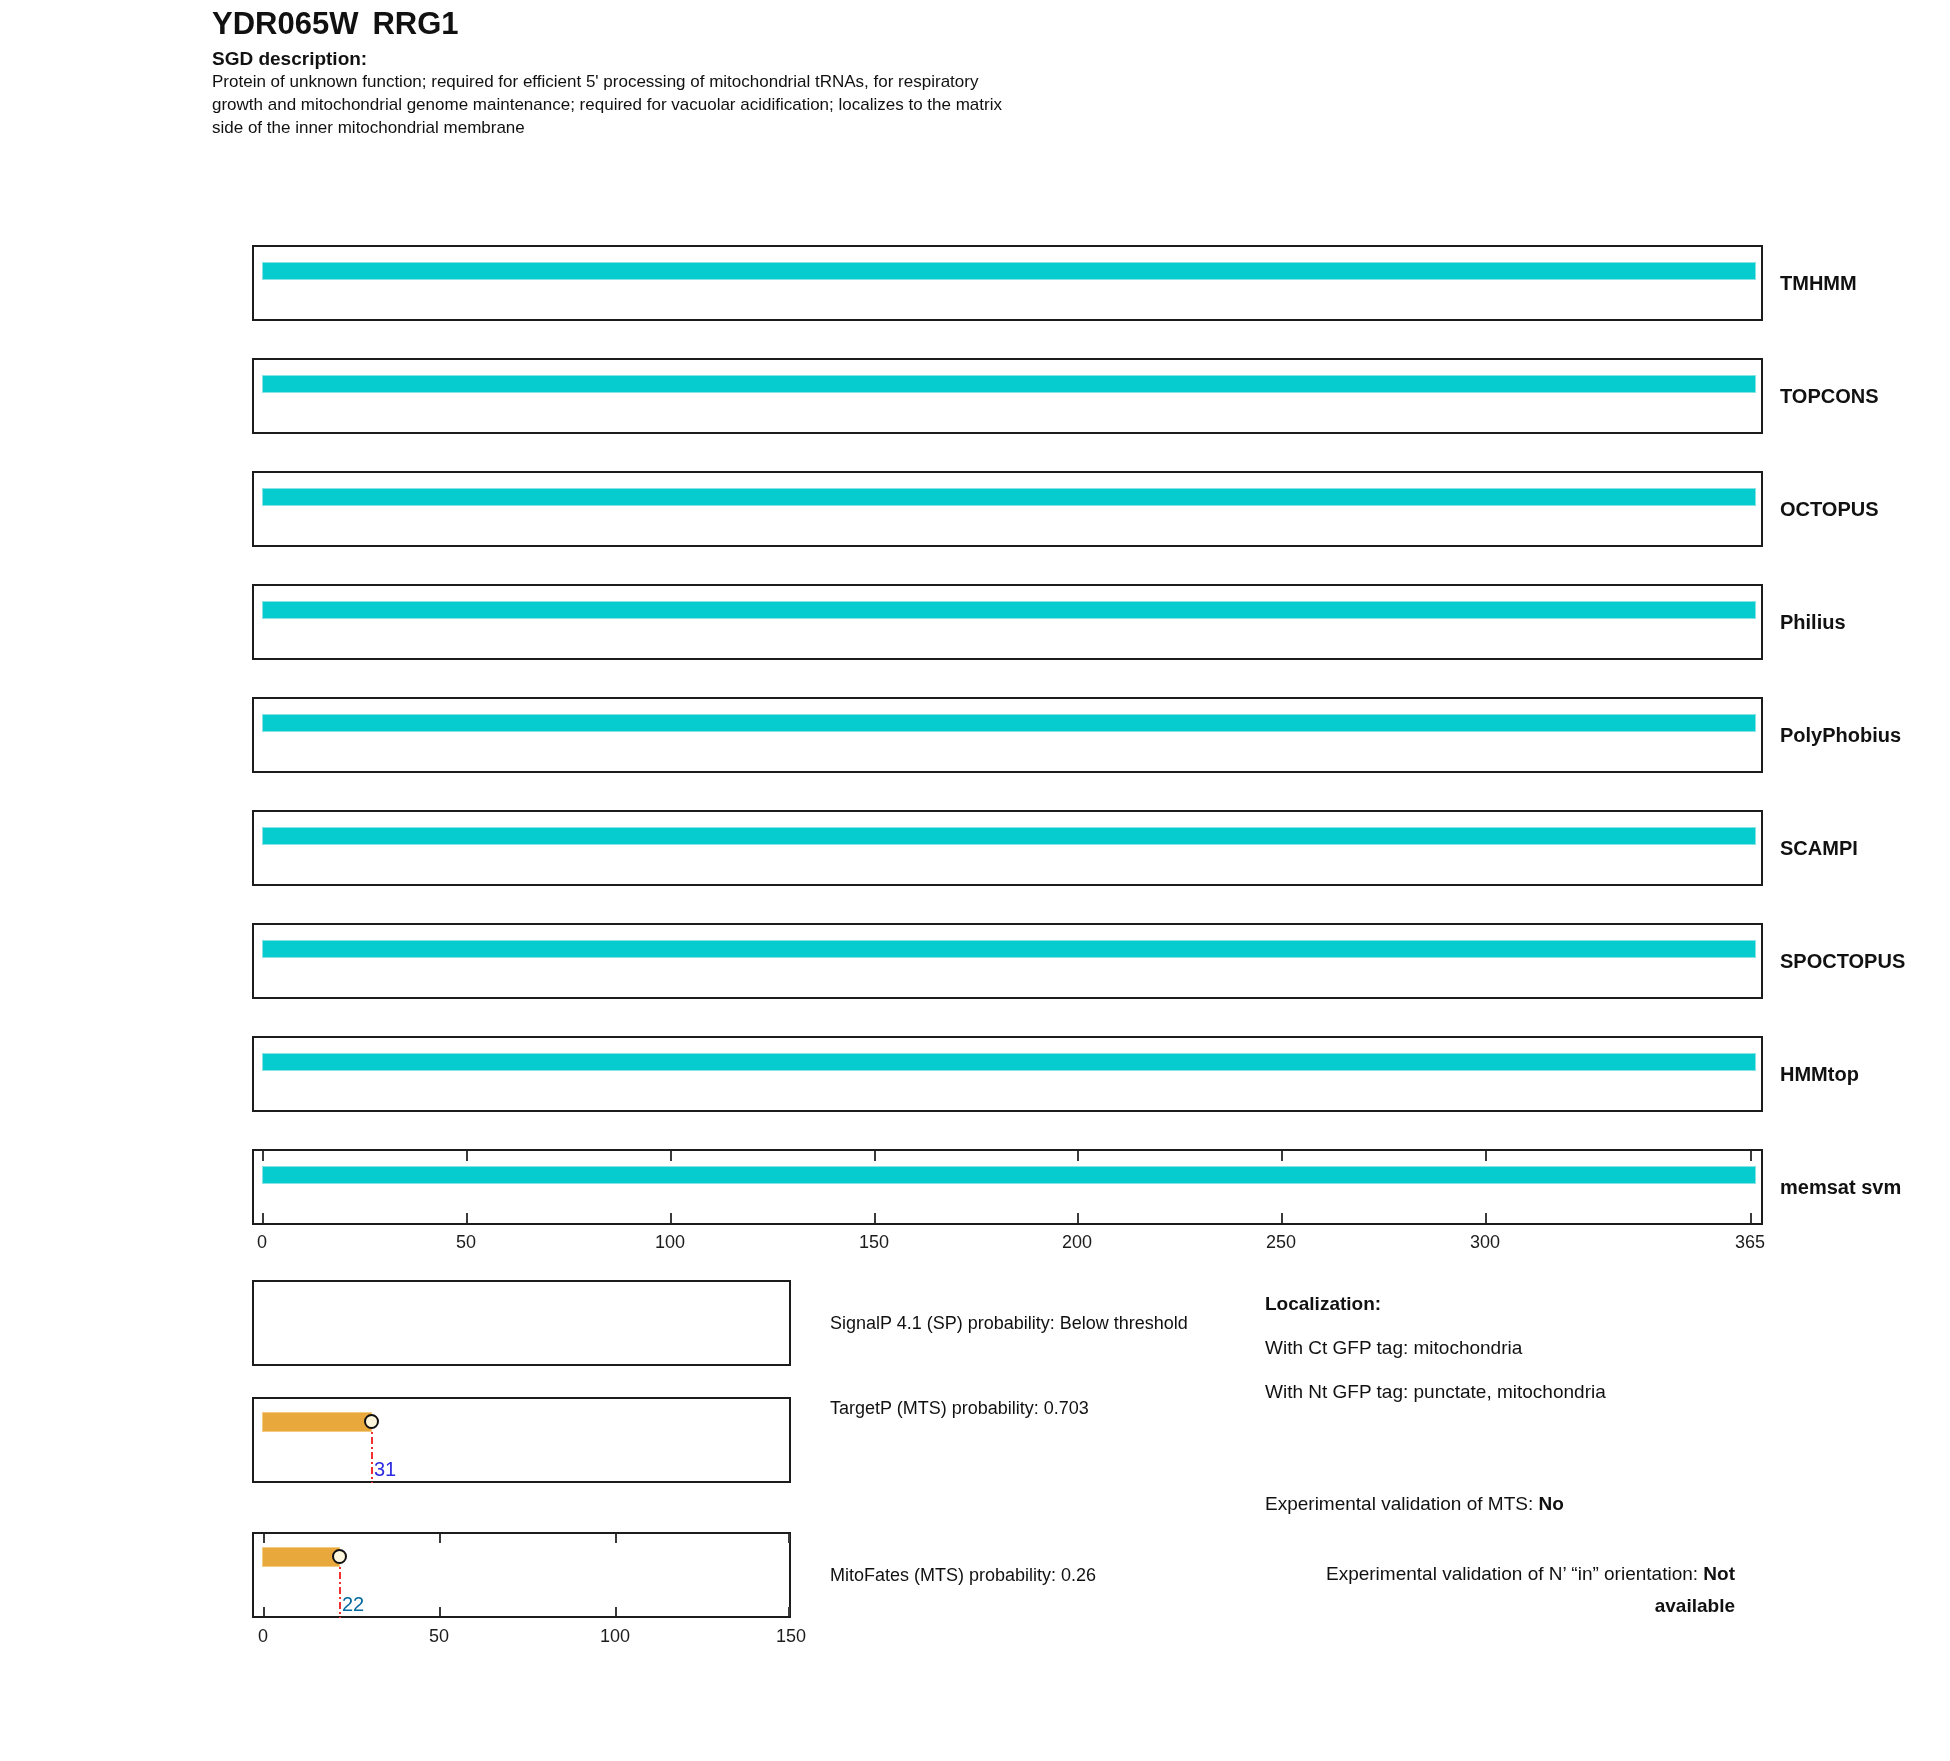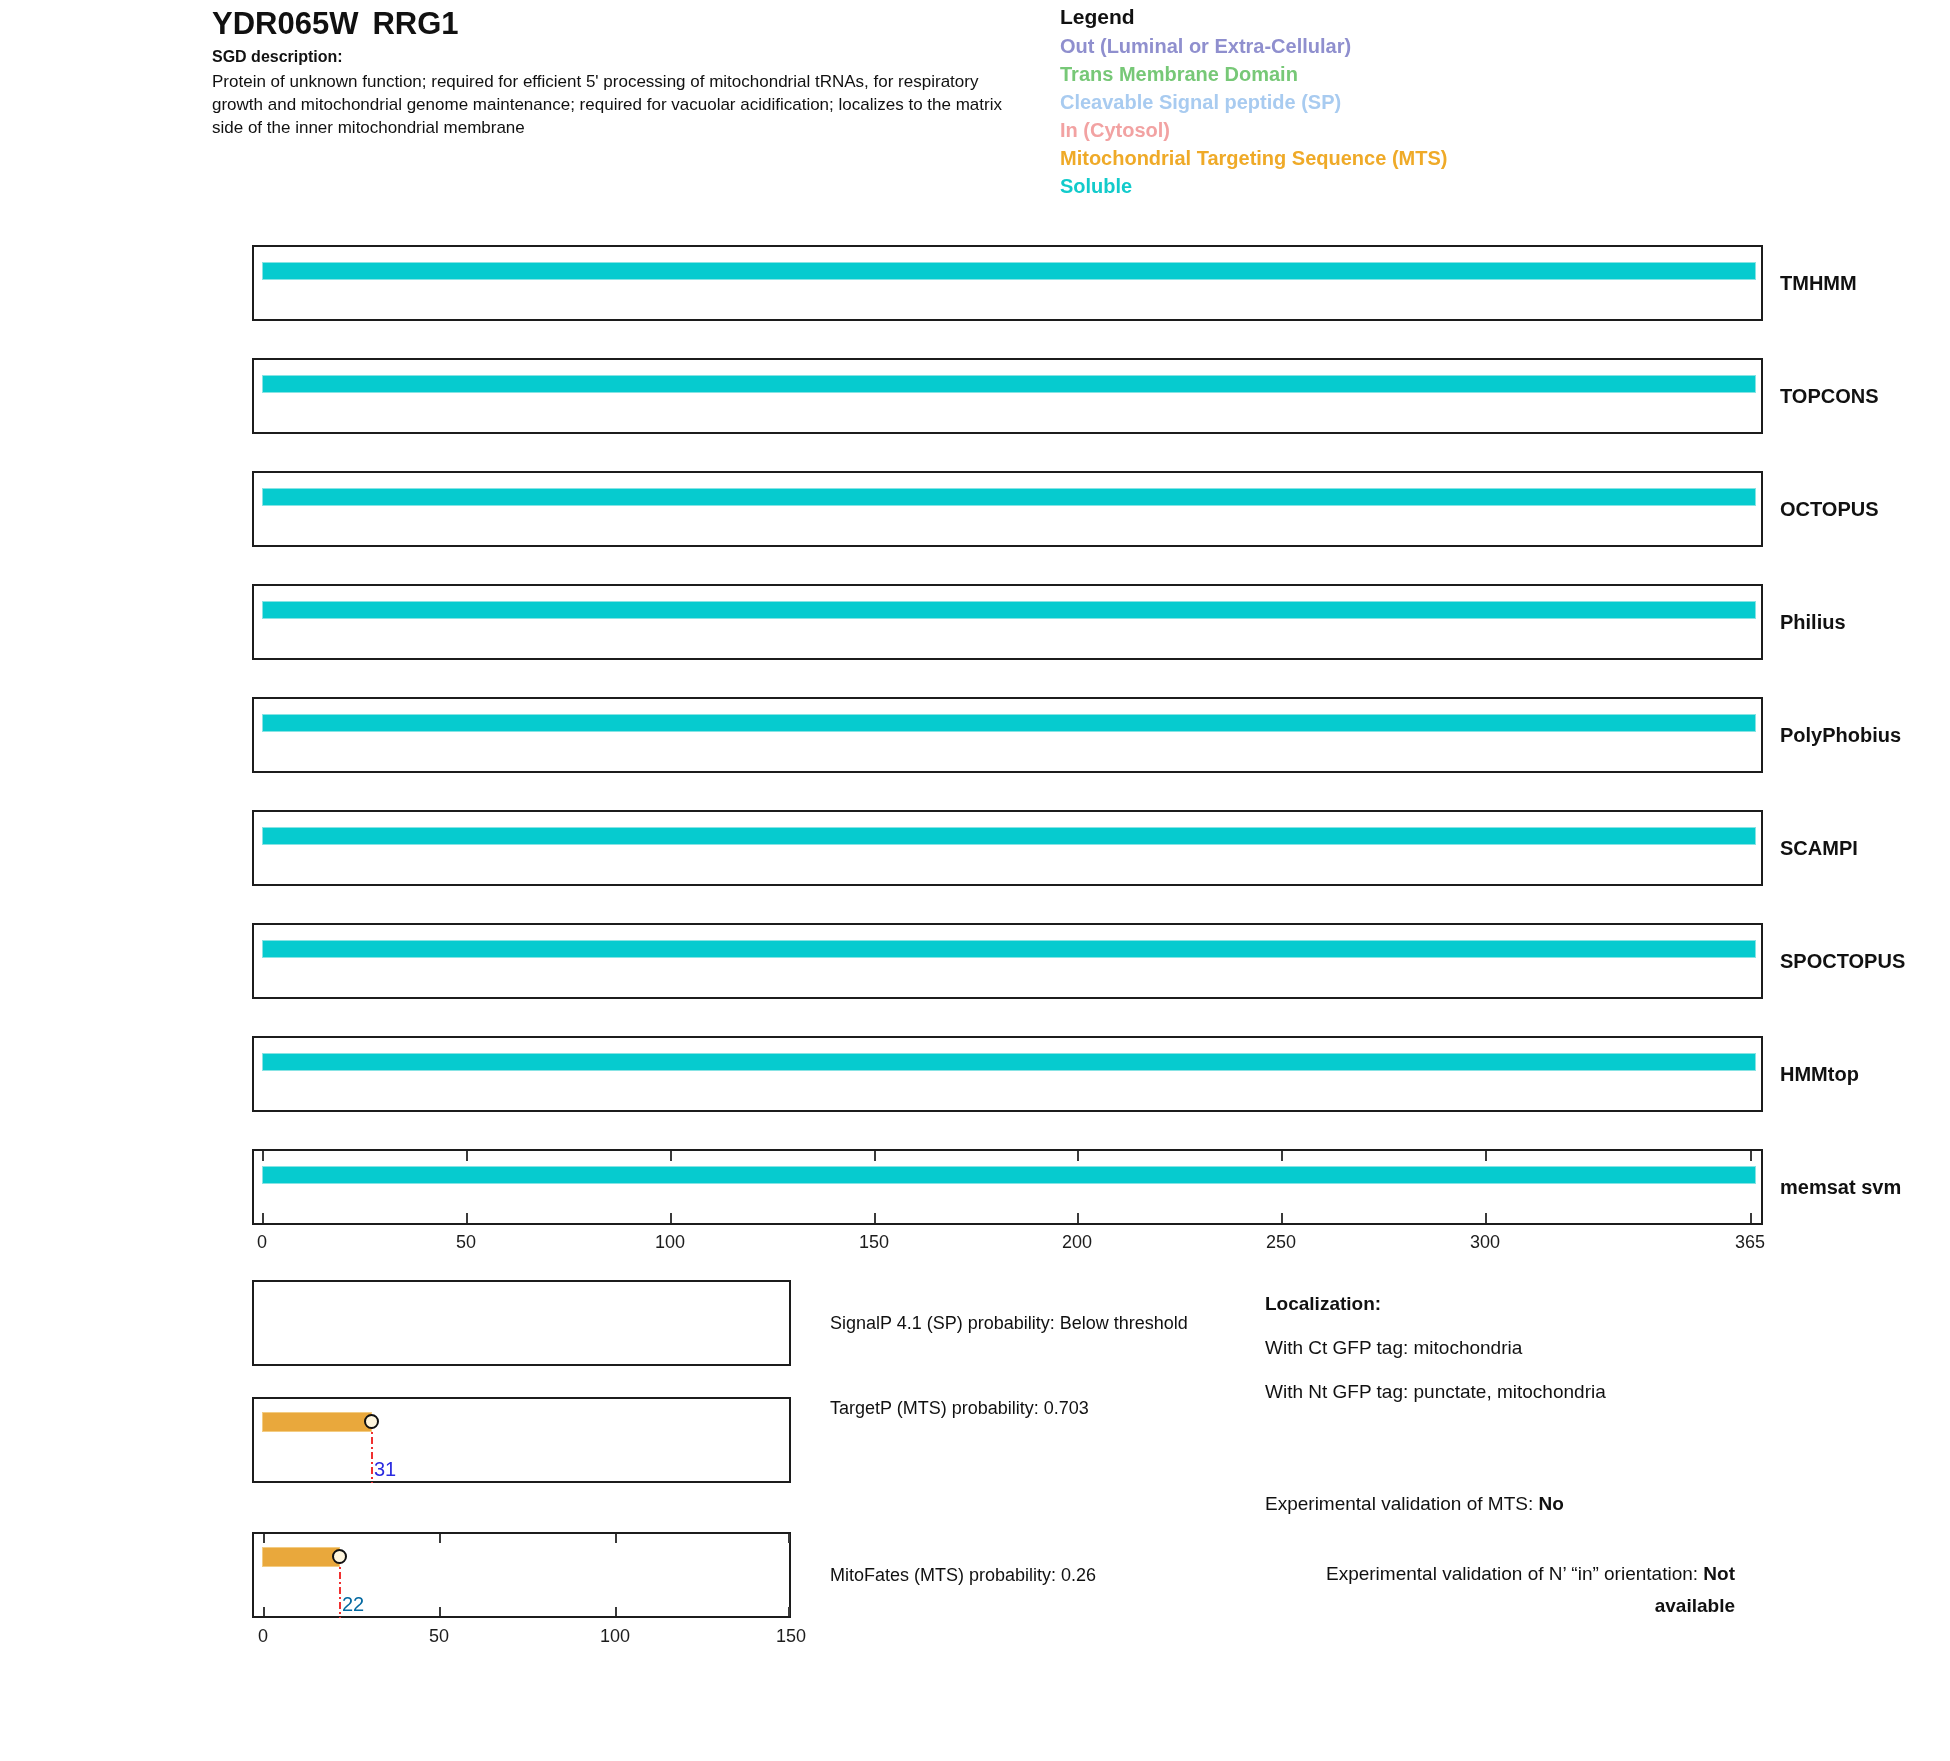--- a/index.html
+++ b/index.html
@@ -10,50 +10,39 @@
   .mts-bar{position:absolute;box-sizing:border-box;}
   .track-label{position:absolute;font-weight:bold;font-size:20px;transform:translateY(-50%);white-space:nowrap;}
   .axis-label{position:absolute;font-size:18px;transform:translateX(-50%);color:#1c1c1c;}
   .tick{position:absolute;width:2px;background:#3a3a3a;}
   .panel-label{position:absolute;font-size:18px;transform:translateY(-50%);white-space:nowrap;color:#111;}
   .legend-wrap{position:absolute;left:1060px;top:2px;}
   .legend-title{font-size:21px;font-weight:bold;line-height:30px;color:#111;}
   .legend-item{font-size:20px;font-weight:bold;line-height:28px;white-space:nowrap;}
   .page-title{position:absolute;left:212px;top:6px;font-size:31px;font-weight:bold;letter-spacing:0px;white-space:nowrap;}
   .page-title .gap{display:inline-block;width:14px;}
-  .sgd-label{position:absolute;left:212px;top:48px;font-size:16px;font-weight:bold;}
+  .sgd-label{position:absolute;left:212px;top:48px;font-size:19px;font-weight:bold;}
   .sgd-desc{position:absolute;left:212px;top:70px;width:822px;font-size:17px;line-height:23px;}
   .rc-line{position:absolute;font-size:19px;line-height:32px;text-align:right;}
   .bold{font-weight:bold;}
   .cleav-line{position:absolute;width:2px;background-image:repeating-linear-gradient(to bottom,#F03030 0 7px,transparent 7px 10px,#F03030 10px 12px,transparent 12px 15px);}
   .cleav-circle{position:absolute;width:15px;height:15px;border:2px solid #111;border-radius:50%;background:#FFF6DE;box-sizing:border-box;}
   .cleav-num{position:absolute;font-size:20px;font-weight:normal;}
 </style>
 </head>
 <body>
 
 <div id="canvas">
 
   <div class="page-title">
     <span>YDR065W</span><span class="gap"></span><span>RRG1</span>
   </div>
   <div class="sgd-label">SGD description:</div>
   <div class="sgd-desc">Protein of unknown function; required for efficient 5' processing of mitochondrial tRNAs, for respiratory growth and mitochondrial genome maintenance; required for vacuolar acidification; localizes to the matrix side of the inner mitochondrial membrane</div>
 
-  <div class="legend-wrap">
-    <div class="legend-title">Legend</div>
-    <div id="legend-items">
-        <div class="legend-item" style="color: rgb(143, 143, 206);">Out (Luminal or Extra-Cellular)</div>
-        <div class="legend-item" style="color: rgb(119, 200, 119);">Trans Membrane Domain</div>
-        <div class="legend-item" style="color: rgb(168, 203, 240);">Cleavable Signal peptide (SP)</div>
-        <div class="legend-item" style="color: rgb(242, 162, 162);">In (Cytosol)</div>
-        <div class="legend-item" style="color: rgb(239, 170, 40);">Mitochondrial Targeting Sequence (MTS)</div>
-        <div class="legend-item" style="color: rgb(18, 203, 203);">Soluble</div>
-      </div>
-  </div>
 
   <div id="tracks-layer">
       <div class="plotbox" style="left: 252px; top: 245px; width: 1511px; height: 76px; border-color: rgb(28, 28, 28);"></div>
       <div class="soluble-bar" style="left: 262px; top: 262px; width: 1494px; height: 18px; background: rgb(6, 203, 207); border: 1px solid rgb(135, 228, 228);"></div>
       <div class="track-label" style="left: 1780px; top: 283px;">TMHMM</div>
       <div class="plotbox" style="left: 252px; top: 358px; width: 1511px; height: 76px; border-color: rgb(28, 28, 28);"></div>
       <div class="soluble-bar" style="left: 262px; top: 375px; width: 1494px; height: 18px; background: rgb(6, 203, 207); border: 1px solid rgb(135, 228, 228);"></div>
       <div class="track-label" style="left: 1780px; top: 396px;">TOPCONS</div>
       <div class="plotbox" style="left: 252px; top: 471px; width: 1511px; height: 76px; border-color: rgb(28, 28, 28);"></div>
       <div class="soluble-bar" style="left: 262px; top: 488px; width: 1494px; height: 18px; background: rgb(6, 203, 207); border: 1px solid rgb(135, 228, 228);"></div>

